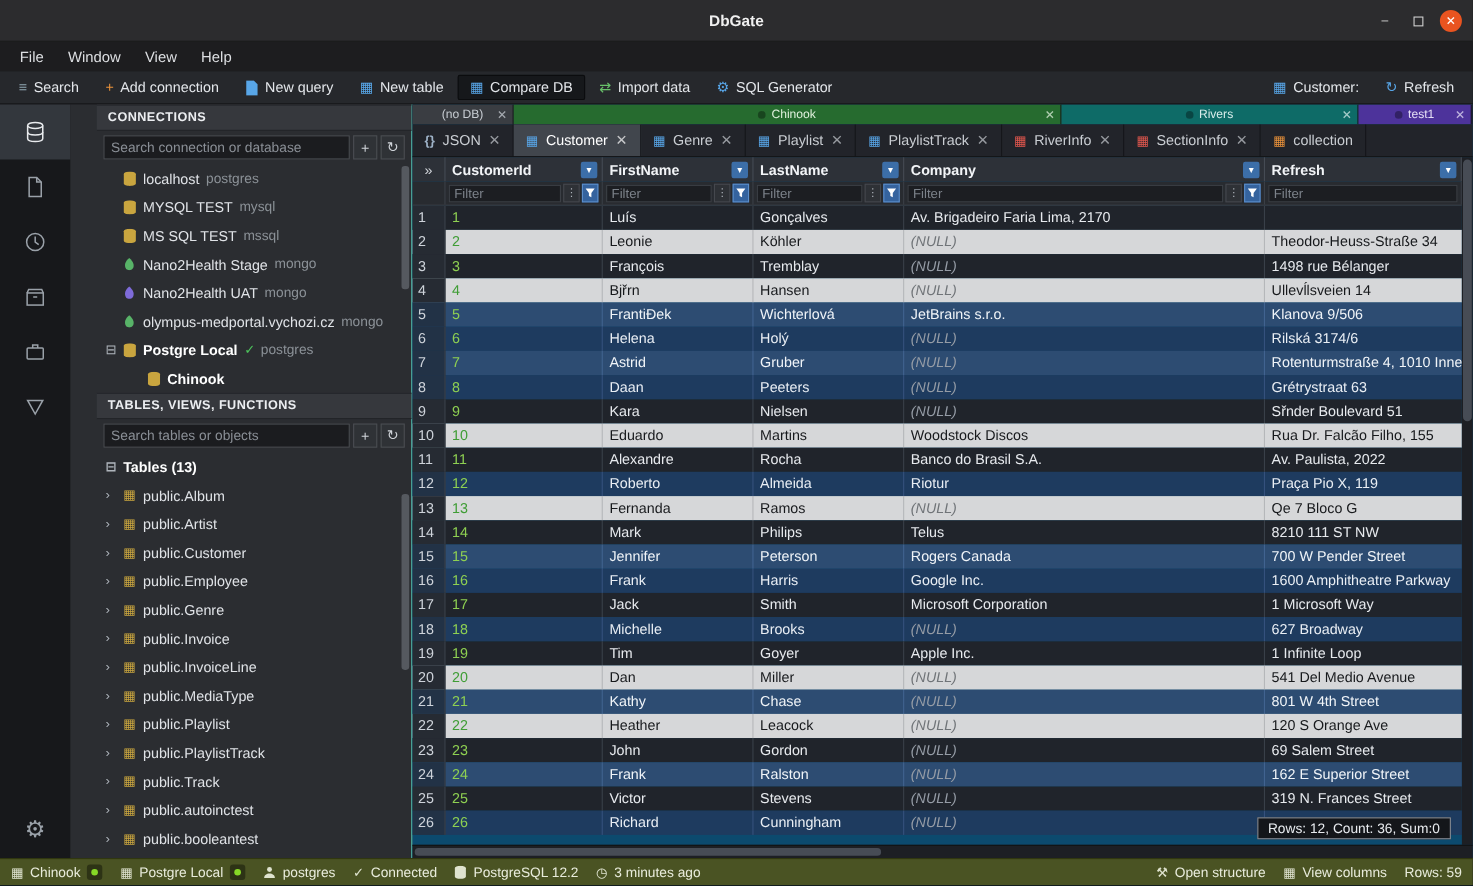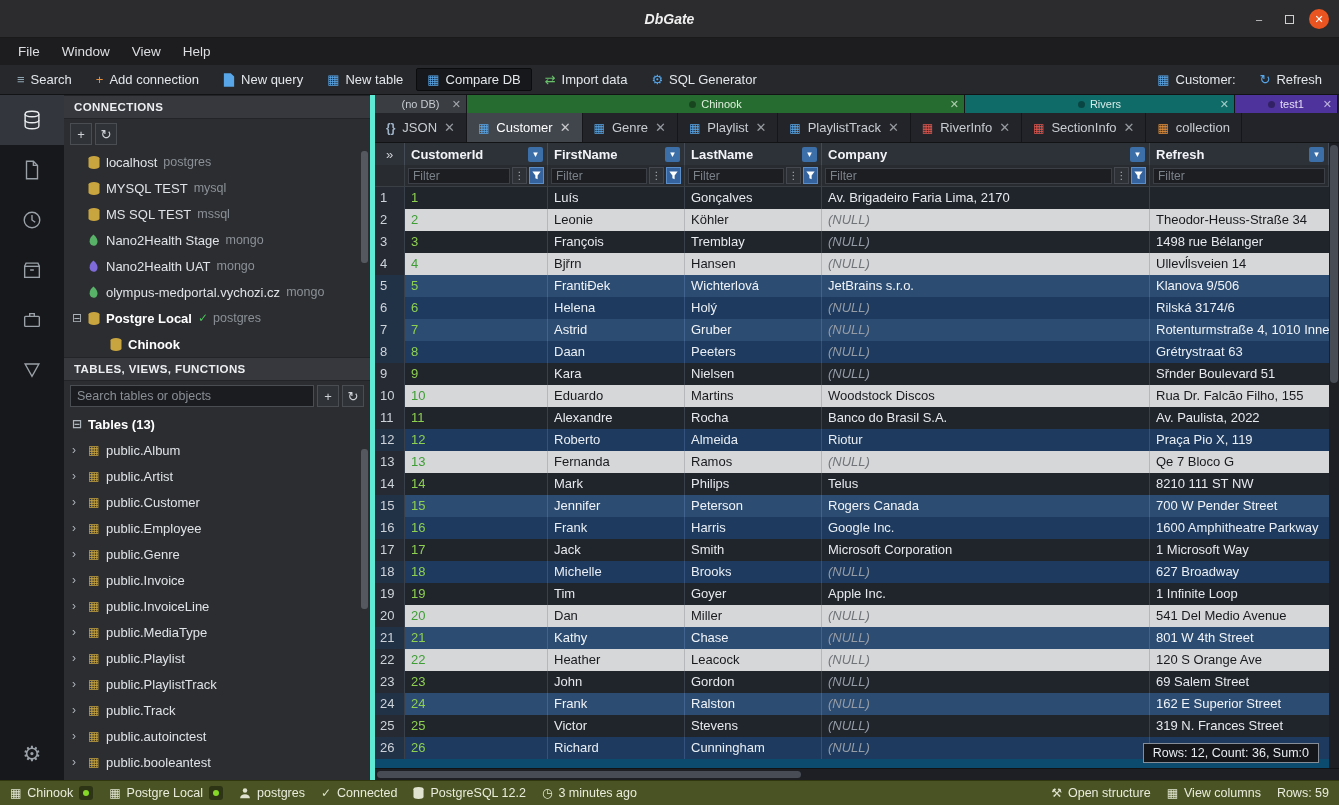--- a/index.html
+++ b/index.html
@@ -1,21 +1,21 @@
 <!DOCTYPE html>
 <html><head>
 <meta charset="utf-8">
 <style>
   html,body{margin:0;padding:0;background:#000;}
   *{box-sizing:border-box;}
   .app{width:1339px;height:805px;display:flex;flex-direction:column;overflow:hidden;
        font-family:"Liberation Sans","DejaVu Sans",sans-serif;color:#e6e8eb;background:#1f2125;}
 
   
-  .titlebar{height:38px;background:#2c2c2e;position:relative;display:flex;align-items:center;justify-content:center;flex:0 0 auto;border-bottom:1px solid #1a1a1a;font-style:italic;}
+  .titlebar{height:38px;background:#2c2c2e;position:relative;display:flex;align-items:center;justify-content:center;flex:0 0 auto;border-bottom:1px solid #1a1a1a;}
   .title{font-weight:bold;font-size:14px;color:#f0f0f0;}
   .wcontrols{position:absolute;right:10px;top:0;height:38px;display:flex;align-items:center;gap:10px;}
   .wc{width:20px;height:20px;border-radius:50%;display:flex;align-items:center;justify-content:center;font-size:11px;color:#d8d8d8;cursor:default;}
   .wc.close{background:#e95420;color:#fff;font-weight:bold;}
   .maxbox{width:9px;height:9px;border:1px solid #cfcfcf;display:inline-block;}
 
   
   .menubar{height:27px;background:#1d1d1f;display:flex;align-items:center;padding:0 8px;gap:2px;flex:0 0 auto;}
   .menu-item{padding:3px 10px;font-size:13.5px;color:#dddfe2;}
 
@@ -30,21 +30,21 @@
   .main{flex:1;display:flex;min-height:0;}
 
   
   .rail{width:64px;background:#17181b;display:flex;flex-direction:column;align-items:stretch;flex:0 0 auto;}
   .rail-item{height:50px;display:flex;align-items:center;justify-content:center;color:#9aa1a9;}
   .rail-item.active{background:#33373d;color:#e9ebee;}
   .rail-item svg{stroke:currentColor;fill:none;stroke-width:1.5;}
   .rail-gear{margin-top:auto;height:52px;display:flex;align-items:center;justify-content:center;color:#9aa1a9;font-size:21px;}
 
   
-  .sidepanel{width:311px;background:#2b2d31;border-right:5px solid #5eead4;display:flex;flex-direction:column;flex:0 0 auto;min-height:0;}
+  .sidepanel{width:311px;background:#2b2d31;border-right:1px solid #5eead4;display:flex;flex-direction:column;flex:0 0 auto;min-height:0;padding-left:24px;}
   .panel-header{background:#36383d;border-top:1px solid #222428;border-bottom:1px solid #222428;
                 font-size:11.5px;font-weight:bold;letter-spacing:.4px;color:#eceef1;padding:5px 10px;flex:0 0 auto;}
   .searchrow{display:flex;gap:3px;padding:4px 6px;flex:0 0 auto;align-items:center;}
   .searchrow input{flex:1;background:#1b1c1f;border:1px solid #4a4d52;color:#c9ccd1;font-size:12.5px;padding:3px 6px;height:22px;outline:none;font-family:inherit;min-width:0;}
   .searchrow input::placeholder{color:#8a8f96;}
   .sbtn{width:22px;height:22px;background:#2f3236;border:1px solid #4a4d52;color:#cfd3d8;display:flex;align-items:center;justify-content:center;font-size:13px;flex:0 0 auto;}
   .tree{position:relative;overflow:hidden;}
   .tree.conns{height:208px;flex:0 0 auto;}
   .tree.tables{flex:1;min-height:0;}
   .titem{height:26px;display:flex;align-items:center;padding-left:8px;font-size:13px;color:#e0e3e7;white-space:nowrap;overflow:hidden;}
@@ -240,20 +240,21 @@
         <svg width="22" height="22" viewBox="0 0 24 24">
             <path d="M4.5 5.5h15L12 19z"></path>
           </svg>
       </div>
       <div class="rail-gear">⚙</div>
     </div>
 
     <div class="sidepanel">
       <div class="panel-header">CONNECTIONS</div>
       <div class="searchrow">
+        <input placeholder="Search connection or database" style="">
         <span class="sbtn">+</span>
         <span class="sbtn">↻</span>
       </div>
       <div class="tree conns">
 
         <div class="vthumb" style="top:2px;height:112px;"></div>
 
           <div class="titem">
             <span class="expander"></span>
             <span class="ticon" style="color: rgb(201, 165, 63);">

